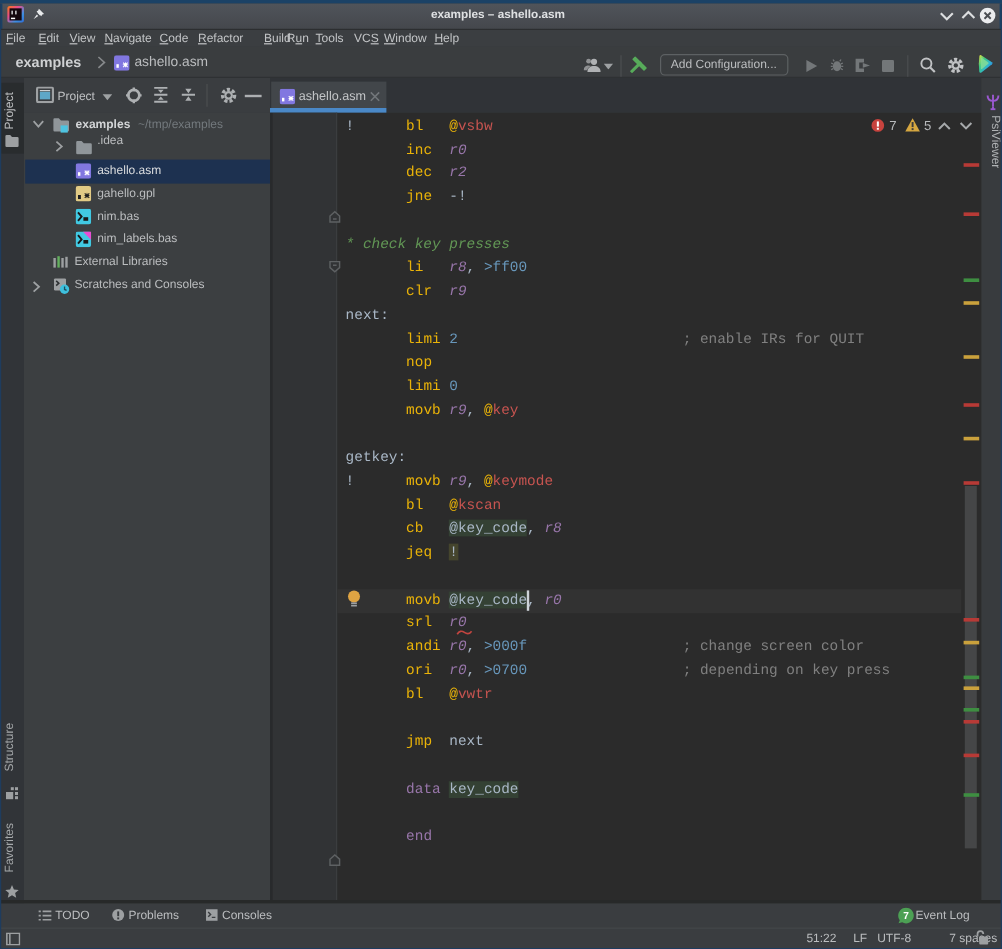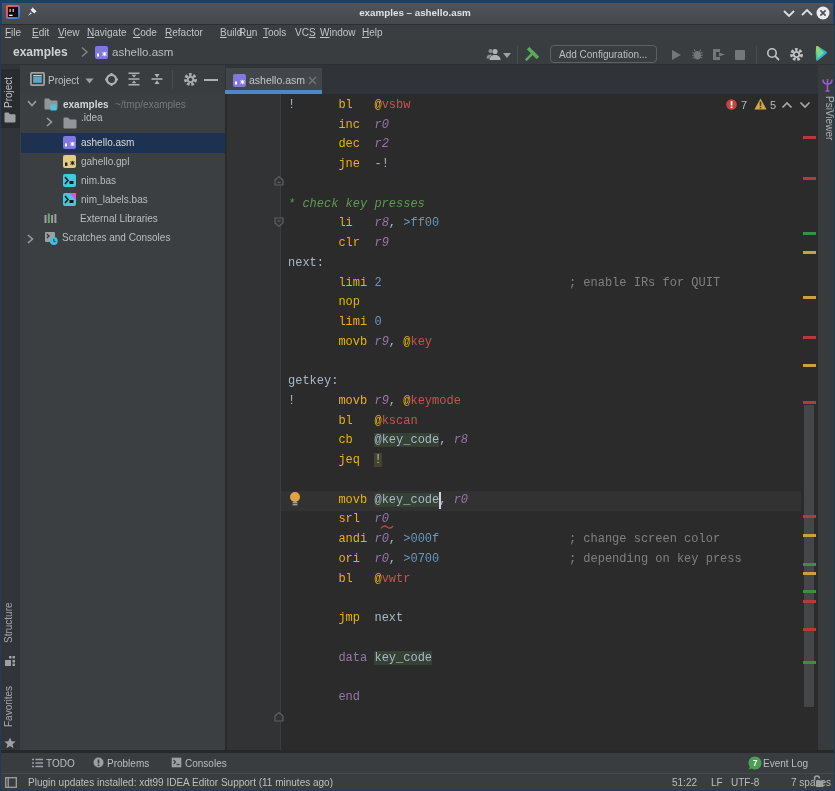--- a/index.html
+++ b/index.html
@@ -276,21 +276,21 @@
   <div class="abs" style="left:81px;top:194px;">nim_labels.bas</div>
 
   <svg class="abs" style="left:44px;top:212px;" width="13" height="13" viewBox="0 0 13 13">
       <g fill="#9da0a2">
         <rect x="0.5" y="3" width="2" height="8"></rect>
         <rect x="3.8" y="1.5" width="2" height="9.5" fill="#63b05e"></rect>
         <rect x="7.1" y="3" width="2" height="8"></rect>
         <rect x="10.4" y="2" width="2" height="9"></rect>
       </g>
     </svg>
-  <div class="abs" style="left:62px;top:213px;margin-left:18px;">External Libraries</div>
+  <div class="abs" style="left:62px;top:213px;">External Libraries</div>
 
   <svg class="abs" style="left:27px;top:234px;" width="7" height="10" viewBox="0 0 7 10">
       <path d="M1 1 L5.5 5 L1 9" stroke="#9da0a2" stroke-width="1.5" fill="none"></path>
     </svg>
   <svg class="abs" style="left:44px;top:231px;" width="14" height="14" viewBox="0 0 14 14">
     <rect x="1" y="1" width="10" height="10" rx="1" fill="#9da0a2"></rect>
     <path d="M2.8 3 L5 5 L2.8 7" stroke="#2e3133" stroke-width="1.3" fill="none"></path>
     <circle cx="9.8" cy="10" r="3.9" fill="#3ec0dd"></circle>
       <path d="M9.8 7.8 L9.8 10.2 L11.5 10.9" stroke="#1d4f60" stroke-width="1.1" fill="none"></path>
   </svg>
@@ -435,21 +435,20 @@
       <text x="7" y="10" font-family="Liberation Sans" font-size="8.5" fill="#fff" text-anchor="middle" font-weight="bold">7</text>
     </svg>
   <div class="abs" style="left:763px;top:758px;">Event Log</div>
 
   <div class="abs" style="left:0;top:773px;width:835px;height:1px;background:#46494c;"></div>
   <div class="abs" style="left:0;top:774px;width:835px;height:17px;background:#3a3d40;"></div>
   <svg class="abs" style="left:5px;top:777px;" width="12" height="11" viewBox="0 0 12 11">
       <rect x="0.7" y="0.7" width="10.6" height="9.6" fill="none" stroke="#9da0a2" stroke-width="1.3"></rect>
       <path d="M3.2 0.7 L3.2 10.3" stroke="#9da0a2" stroke-width="1.3"></path>
     </svg>
-  <div class="abs" style="left:28px;top:777px;color:#bdbfc1;">Plugin updates installed: xdt99 IDEA Editor Support (11 minutes ago)</div>
   <div class="abs" style="left:672px;top:777px;">51:22</div>
   <div class="abs" style="left:711px;top:777px;">LF</div>
   <div class="abs" style="left:731px;top:777px;">UTF-8</div>
   <div class="abs" style="left:767px;top:777px;margin-left:24px;">7 spaces</div>
   <svg class="abs" style="left:812px;top:775px;" width="13" height="13" viewBox="0 0 13 13">
       <path d="M2.6 5.5 L2.6 3.4 Q2.6 1 5 1 Q7.4 1 7.4 3.4" stroke="#9da0a2" stroke-width="1.5" fill="none"></path>
       <rect x="4" y="5.5" width="7.5" height="6.5" rx="0.8" fill="#9da0a2"></rect>
     </svg>
 
   <div class="abs" style="left:0;top:3px;width:1px;height:788px;background:#1e3c5e;"></div>

